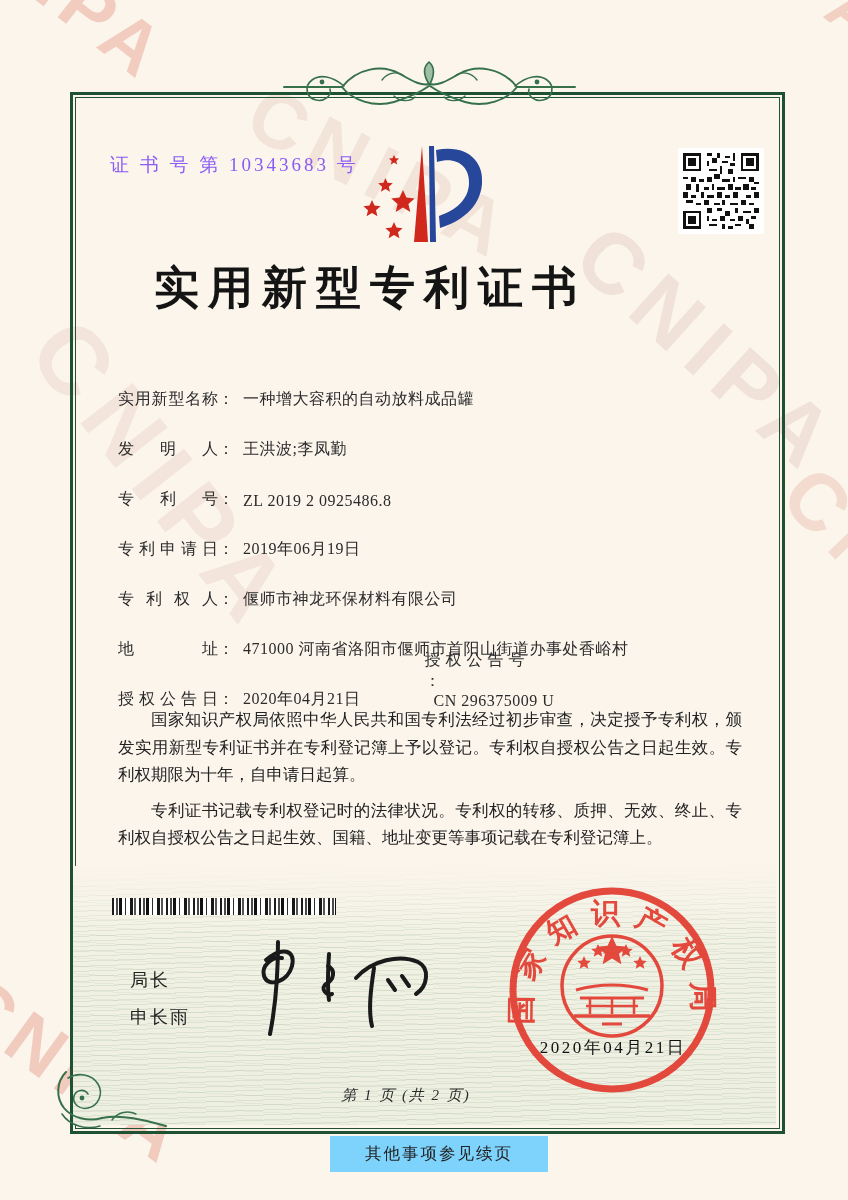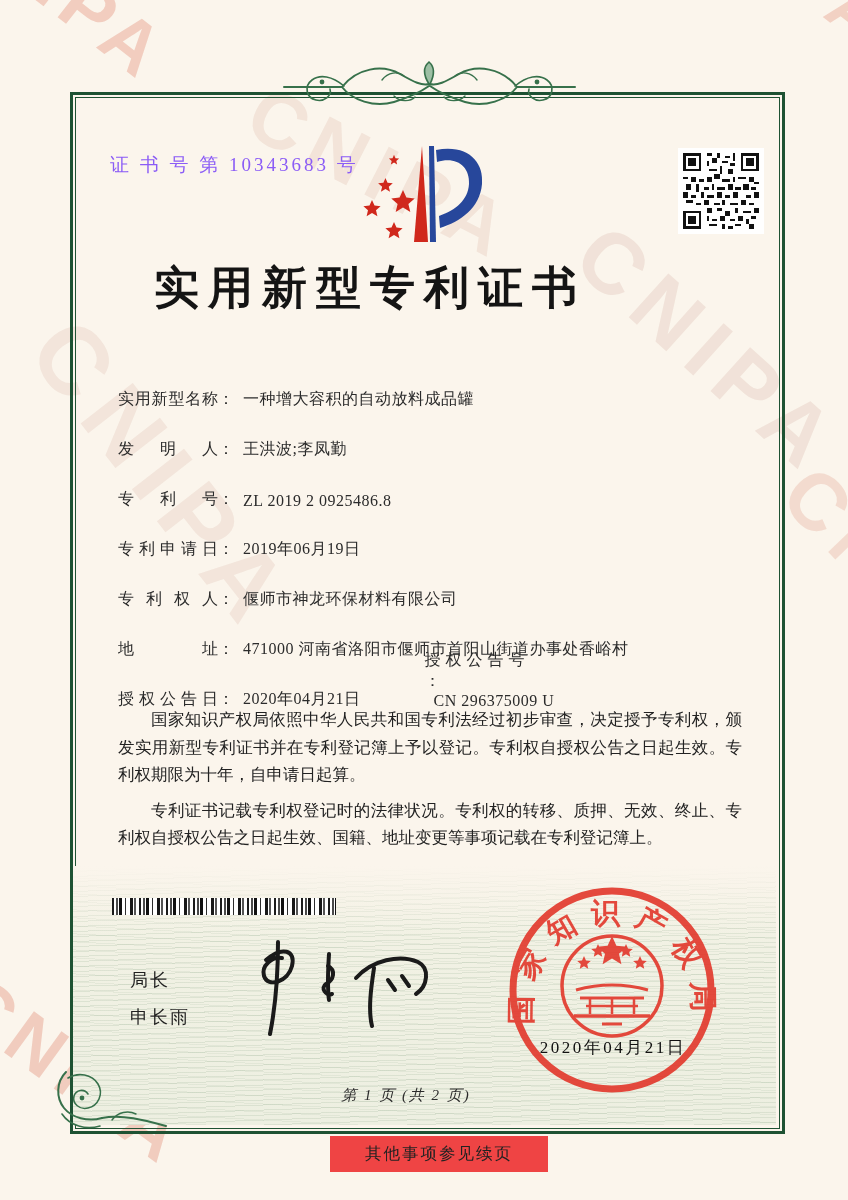--- a/index.html
+++ b/index.html
@@ -91,21 +91,21 @@
     position:absolute;left:528px;top:1036px;width:170px;z-index:6;
     font-size:17px;letter-spacing:2.5px;color:#111;text-align:center;white-space:nowrap;
   }
   
   .page-info{
     position:absolute;left:0;top:1086px;width:812px;text-align:center;z-index:4;
     font-size:15px;letter-spacing:2px;color:#2b2b2b;font-style:italic;
   }
   .cont-note{
     position:absolute;left:330px;top:1136px;width:218px;height:36px;z-index:4;
-    background:#ef4444;display:flex;align-items:center;justify-content:center;
+    background:#7dd3fc;display:flex;align-items:center;justify-content:center;
     font-size:16.5px;letter-spacing:2px;color:#222;
   }
 </style>
 </head>
 <body>
 
 <span class="wm wm1">CNIPA</span>
 <span class="wm wm2">CNIPA</span>
 <span class="wm wm3">CNIPA</span>
 <span class="wm wm4">CNIPA</span>

